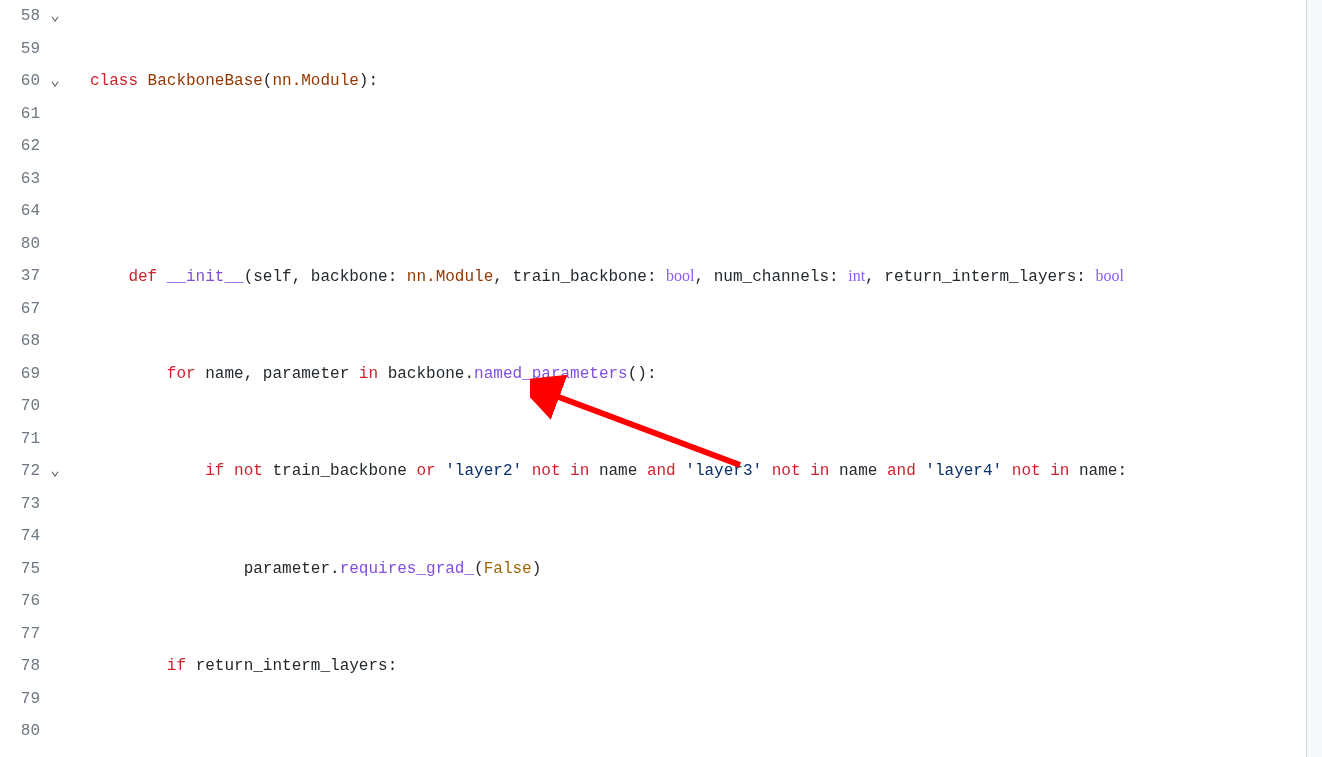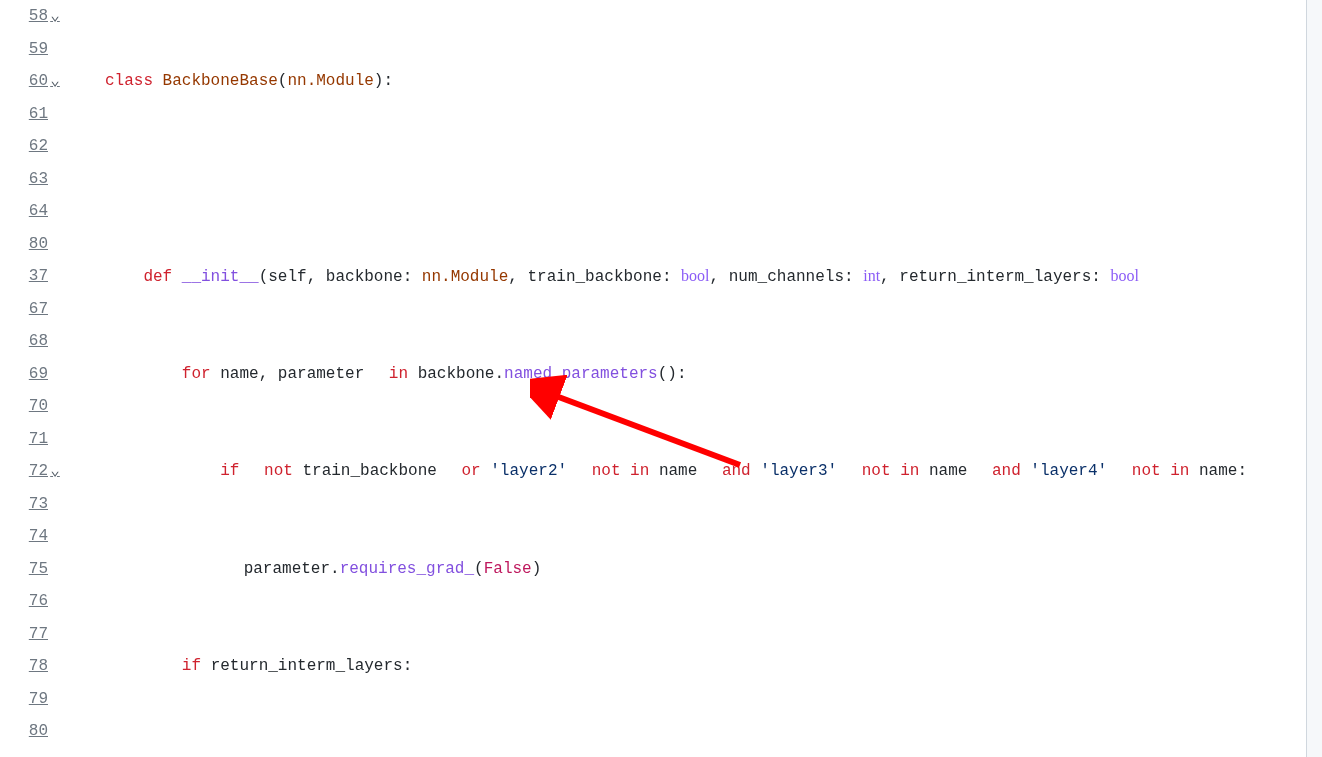--- a/index.html
+++ b/index.html
@@ -22,21 +22,21 @@
     color: #6e7781;
     user-select: none;
     padding-right: 8px;
     flex-shrink: 0;
   }
   .gutter-line {
     display: flex;
     justify-content: flex-end;
     align-items: flex-end;
     height: 32.5px;
-    text-decoration: underline;
+    gap: 8px;
   }
   .line-num {
     min-width: 24px;
   }
   .fold-icon {
     width: 14px;
     display: inline-flex;
     justify-content: center;
     color: #57606a;
     cursor: pointer;
@@ -46,27 +46,27 @@
   }
   .code-area {
     flex: 1;
     white-space: pre;
     overflow: hidden;
   }
   .code-line {
     height: 32.5px;
     padding-left: 20px;
   }
-  .tok-keyword { color: #cf222e; margin-left: 15px; }
+  .tok-keyword { color: #cf222e; }
   .tok-classname { color: #953800; }
   .tok-funcname { color: #8250df; }
   .tok-string { color: #0a3069; }
   .tok-builtin { color: #8b5cf6; font-family: Liberation Serif, serif; }
   .tok-call { color: #8250df; }
-  .tok-const { color: #be185d; }
+  .tok-const { color: #a16207; }
   .arrow-annotation {
     position: absolute;
     pointer-events: none;
   }
   .scrollbar-right {
     position: absolute;
     right: 0;
     top: 0;
     width: 16px;
     height: 100%;

